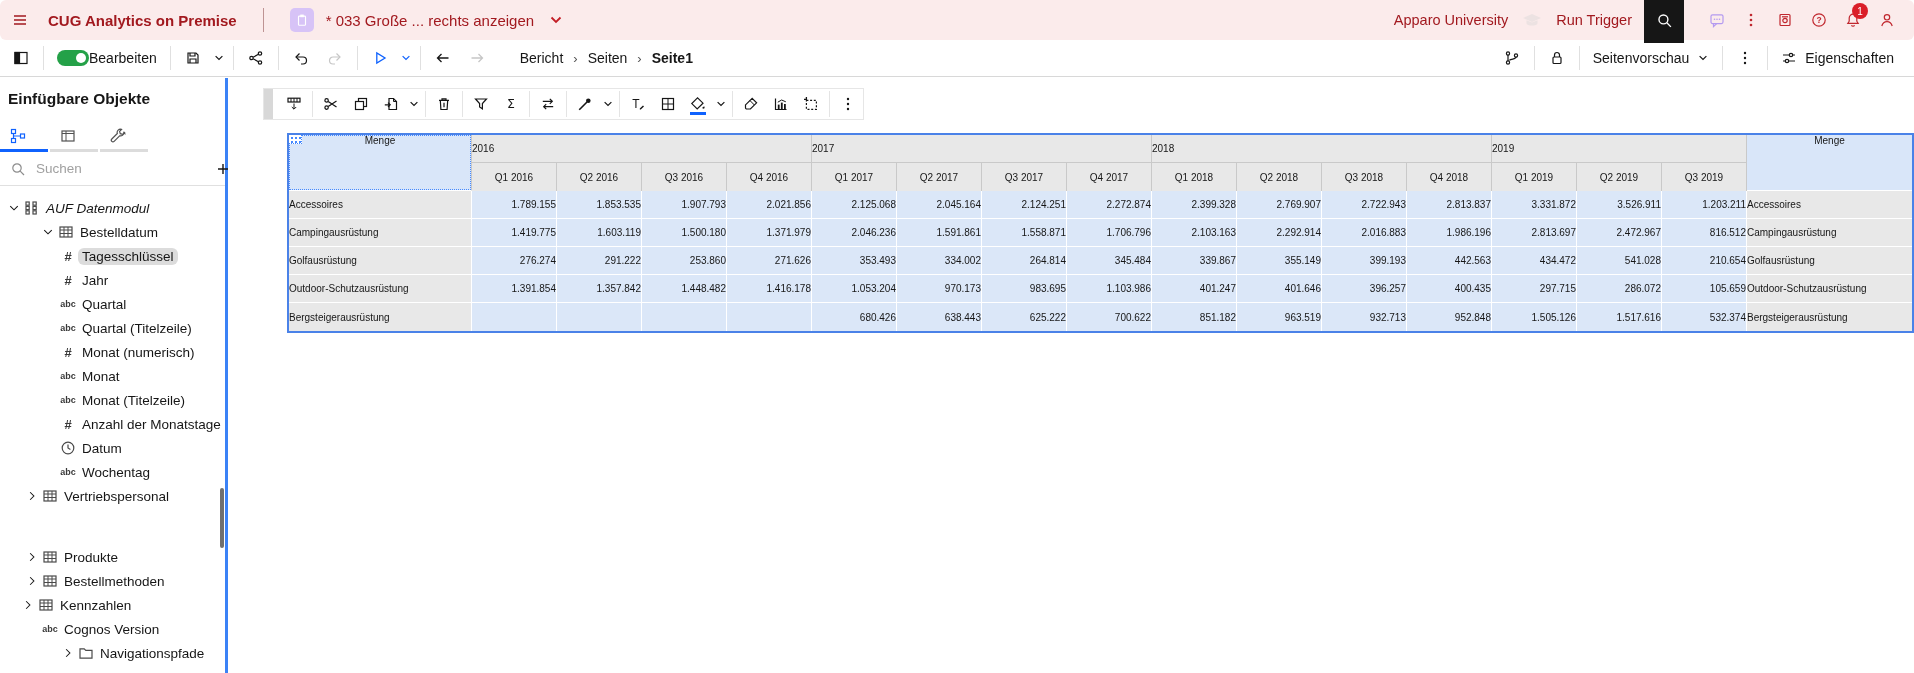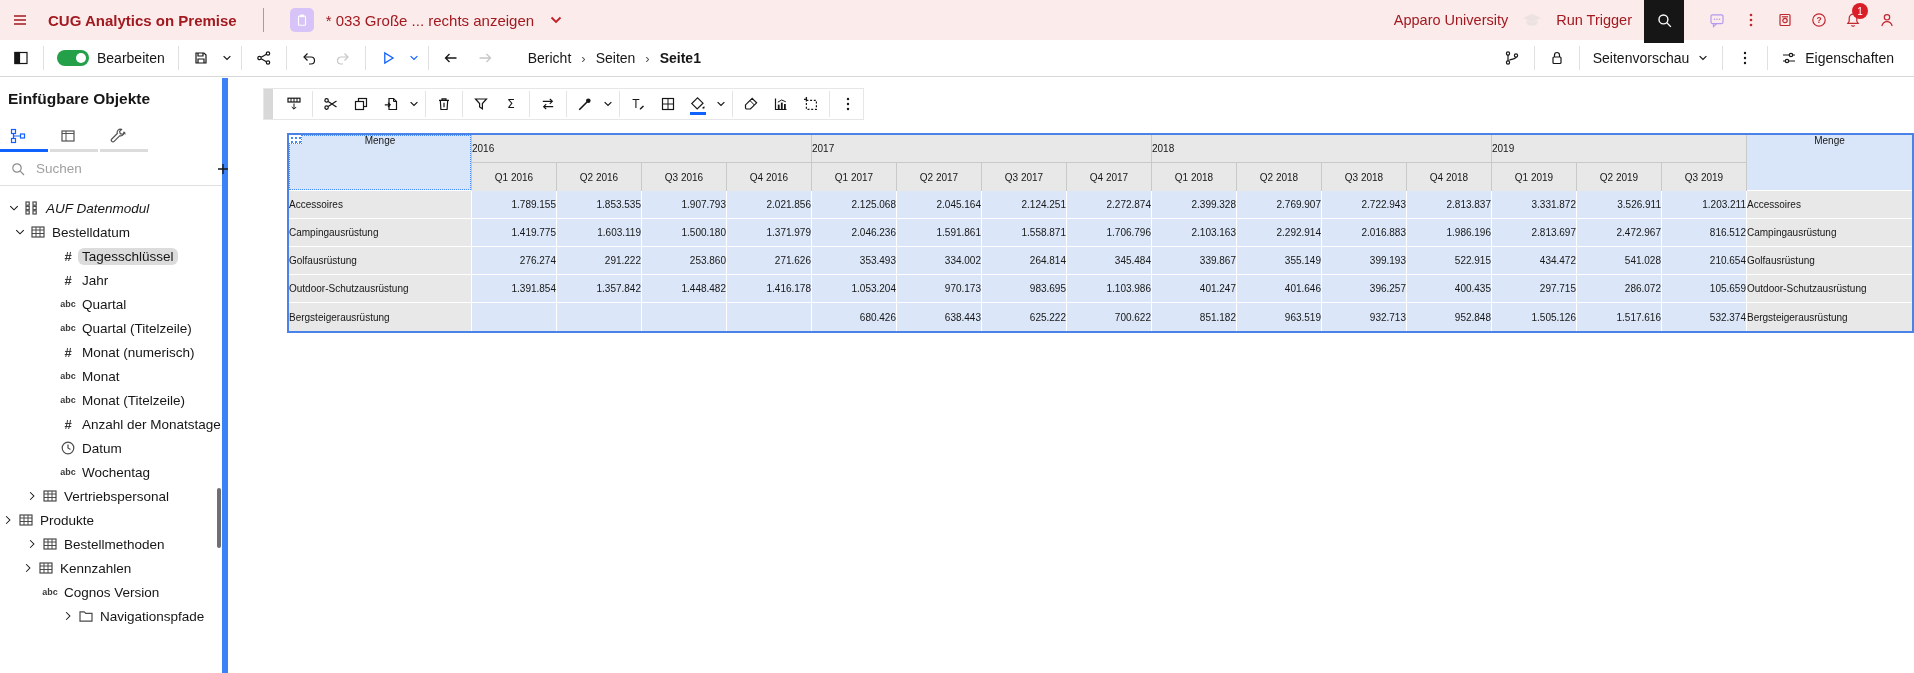--- a/index.html
+++ b/index.html
@@ -5,54 +5,54 @@
   * { box-sizing: border-box; }
   html,body { margin:0; padding:0; }
   body {
     width:1914px; height:673px; position:relative; overflow:hidden;
     background:#fff; font-family:"Liberation Sans", sans-serif; color:#161616; font-size:14px;
   }
   svg { display:block; }
   .btn { display:flex; align-items:center; justify-content:center; background:none; border:none; padding:0; cursor:pointer; color:#161616; }
 
   
-  .topbar { position:absolute; top:0; left:0; right:0; height:40px; background:#fbebeb; display:flex; align-items:center; z-index:5; }
+  .topbar { position:absolute; top:0; left:0; right:0; height:40px; background:#fbebeb; display:flex; align-items:center; z-index:5;border-radius:6px; }
   .hamburger { width:40px; height:40px; color:#a2191f; }
   .app-title { font-weight:bold; color:#a2191f; font-size:15px; margin:0 26px 0 8px; white-space:nowrap; }
   .top-divider { width:1px; height:24px; background:#8d4a4a; opacity:.55; }
   .doc-chip { width:24px; height:24px; border-radius:5px; background:#d7c3f7; display:flex; align-items:center; justify-content:center; margin:0 12px 0 26px; }
   .report-tab { color:#a2191f; font-size:15px; white-space:nowrap; }
   .tab-chevron { margin-left:14px; color:#c21d25; }
   .top-right { margin-left:auto; display:flex; align-items:center; }
   .top-link { color:#a2191f; font-size:14.5px; white-space:nowrap; }
   .cap-icon { margin:0 14px; color:#efe6e6; }
   .search-tile { width:40px; height:46px; background:#161616; display:flex; align-items:center; justify-content:center; margin-left:12px; align-self:flex-start; }
   .top-icons { display:flex; align-items:center; margin-left:16px; padding-right:10px; }
   .top-icons .btn { width:34px; height:40px; color:#c0272e; position:relative; }
   .chat-color { color:#b49af0 !important; }
   .badge { position:absolute; top:3px; right:2px; min-width:16px; height:16px; border-radius:8px; background:#da1e28; color:#fff; font-size:10px; display:flex; align-items:center; justify-content:center; padding:0 3px; }
 
   
   .toolbar2 { position:absolute; top:40px; left:0; right:0; height:37px; background:#fff; border-bottom:1px solid #d8d8d8; display:flex; align-items:center; }
   .toolbar2 .btn { width:34px; height:30px; }
   .tdiv { width:1px; height:24px; background:#e0e0e0; margin:0 5px; }
-  .toggle-wrap { display:flex; align-items:center; gap:8px; margin:0 8px; cursor:pointer; }
+  .toggle-wrap { display:flex; align-items:center; gap:0; margin:0 8px; cursor:pointer; }
   .toggle { width:32px; height:16px; border-radius:8px; background:#24a148; position:relative; }
   .toggle::after { content:""; position:absolute; top:3px; right:3px; width:10px; height:10px; border-radius:50%; background:#fff; }
   .disabled-ic { color:#c6c6c6 !important; }
   .blue-ic { color:#0f62fe !important; }
   .chev-btn { width:18px !important; }
   .breadcrumb { display:flex; align-items:center; gap:10px; margin-left:26px; font-size:14px; }
   .crumb-sep { color:#525252; font-size:13px; }
   .crumb-current { font-weight:bold; }
   .tb2-right { margin-left:auto; display:flex; align-items:center; padding-right:12px; }
   .label-btn { display:flex; align-items:center; gap:8px; font-size:14px; background:none; border:none; color:#161616; padding:0 8px; height:30px; cursor:pointer; }
 
   
-  .sidebar { position:absolute; top:78px; left:0; width:228px; bottom:0; background:#fff; border-right:6px solid #3b82f6; }
+  .sidebar { position:absolute; top:78px; left:0; width:228px; bottom:0; background:#fff; border-right:3px solid #3b82f6; }
   .sidebar-title { font-weight:bold; font-size:15.5px; padding:12px 0 0 8px; }
   .obj-tabs { display:flex; padding:14px 0 0 0; }
   .obj-tab { width:48px; height:30px; display:flex; align-items:center; justify-content:flex-start; padding-left:10px; border-bottom:3px solid #dcdcdc; margin-right:2px; color:#525252; cursor:pointer; }
   .obj-tab.active { border-bottom-color:#0f62fe; color:#0f62fe; }
   .search-row { display:flex; align-items:center; height:34px; border-bottom:1px solid #e0e0e0; padding:0 8px 0 10px; color:#8d8d8d; }
   .search-row input { border:none; outline:none; flex:1; font-size:13.5px; font-family:inherit; color:#161616; margin-left:8px; background:transparent; }
   .search-row input::placeholder { color:#a0a0a0; }
   .add-btn { color:#161616; width:22px; height:22px; }
   .tree { padding-top:10px; font-size:13.5px; }
   .tree-row { display:flex; align-items:center; height:24px; cursor:pointer; white-space:nowrap; }
@@ -387,21 +387,21 @@
             <rect x="2" y="2" width="3.2" height="3.2"></rect>
             <rect x="2" y="6.4" width="3.2" height="3.2"></rect>
             <rect x="2" y="10.8" width="3.2" height="3.2"></rect>
             <rect x="9" y="2" width="3.2" height="3.2"></rect>
             <rect x="9" y="6.4" width="3.2" height="3.2"></rect>
             <rect x="9" y="10.8" width="3.2" height="3.2"></rect>
           </svg>
         </span>
         <span class="tree-label">AUF Datenmodul</span>
       </div>
-      <div class="tree-row" style="padding-left: 12px;">
+      <div class="tree-row" style="padding-left: 40px;">
         <span class="tree-exp">
           <svg width="12" height="12" viewBox="0 0 16 16" fill="none" stroke="currentColor" stroke-width="1.4">
             <path d="M3 5.5 8 10.5l5-5"></path>
           </svg>
         </span>
         <span class="tree-ico">
           <svg width="16" height="16" viewBox="0 0 16 16" fill="none" stroke="currentColor" stroke-width="1.2">
             <rect x="2" y="3" width="12" height="10"></rect>
             <path d="M2 6h12M2 9.5h12M6 3v10M10 3v10" stroke-width="1"></path>
           </svg>
@@ -478,21 +478,21 @@
           </svg>
         </span>
         <span class="tree-ico">
           <svg width="16" height="16" viewBox="0 0 16 16" fill="none" stroke="currentColor" stroke-width="1.2">
             <rect x="2" y="3" width="12" height="10"></rect>
             <path d="M2 6h12M2 9.5h12M6 3v10M10 3v10" stroke-width="1"></path>
           </svg>
         </span>
         <span class="tree-label">Vertriebspersonal</span>
       </div>
-      <div class="tree-row" style="">
+      <div class="tree-row" style="padding-left: 24px; margin-top: 37px;">
         <span class="tree-exp">
           <svg width="12" height="12" viewBox="0 0 16 16" fill="none" stroke="currentColor" stroke-width="1.4">
             <path d="M5.5 3 10.5 8l-5 5"></path>
           </svg>
         </span>
         <span class="tree-ico">
           <svg width="16" height="16" viewBox="0 0 16 16" fill="none" stroke="currentColor" stroke-width="1.2">
             <rect x="2" y="3" width="12" height="10"></rect>
             <path d="M2 6h12M2 9.5h12M6 3v10M10 3v10" stroke-width="1"></path>
           </svg>
@@ -770,21 +770,21 @@
             <td class="cell-value">291.222</td>
             <td class="cell-value">253.860</td>
             <td class="cell-value">271.626</td>
             <td class="cell-value">353.493</td>
             <td class="cell-value">334.002</td>
             <td class="cell-value">264.814</td>
             <td class="cell-value">345.484</td>
             <td class="cell-value">339.867</td>
             <td class="cell-value">355.149</td>
             <td class="cell-value">399.193</td>
-            <td class="cell-value">522.915</td>
+            <td class="cell-value">442.563</td>
             <td class="cell-value">434.472</td>
             <td class="cell-value">541.028</td>
             <td class="cell-value">210.654</td>
             <th class="cell-rowlabel last-col">Golfausrüstung</th>
           </tr>
           <tr>
             <th class="cell-rowlabel">Outdoor-Schutzausrüstung</th>
             <td class="cell-value">1.391.854</td>
             <td class="cell-value">1.357.842</td>
             <td class="cell-value">1.448.482</td>

